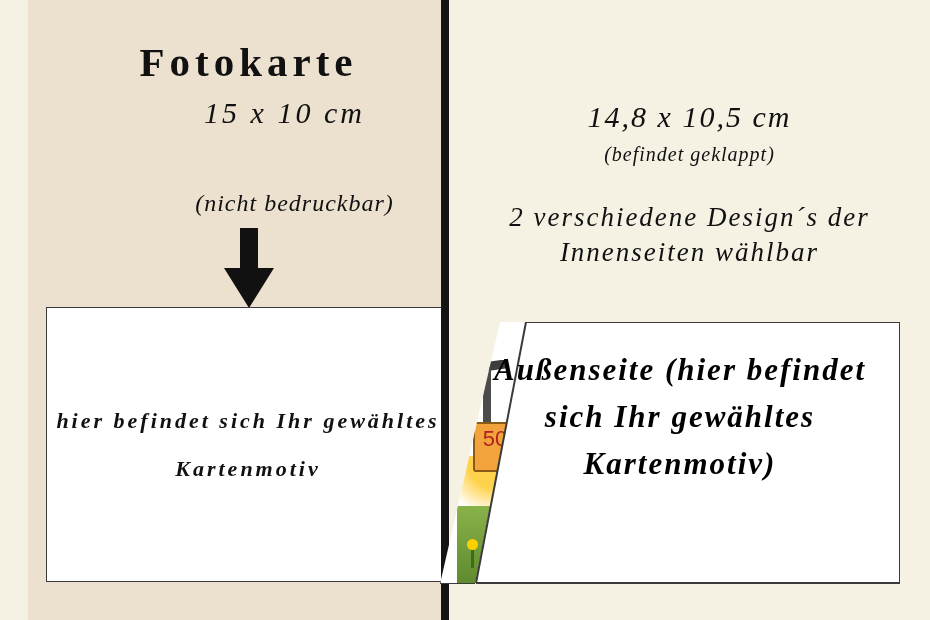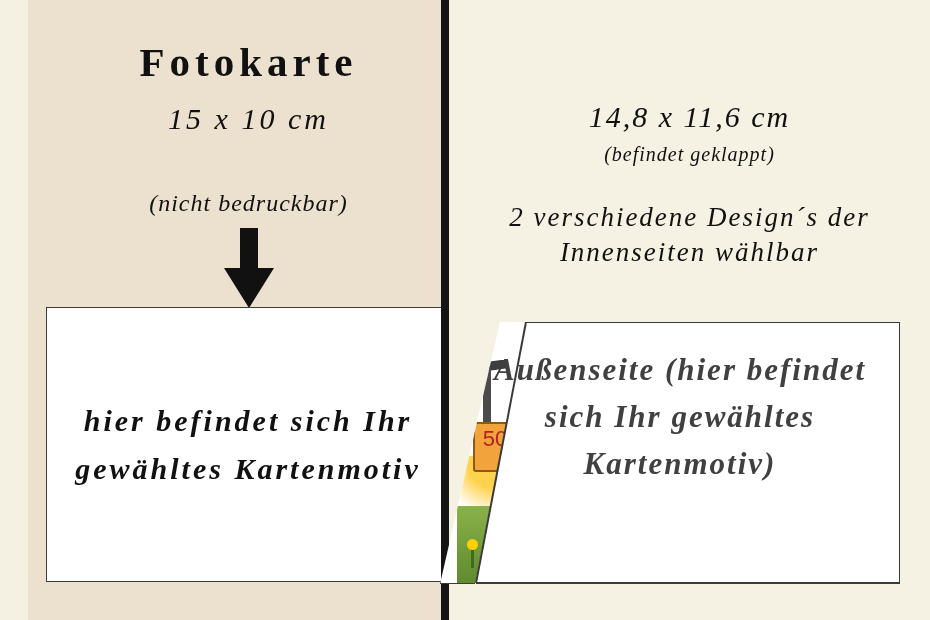--- a/index.html
+++ b/index.html
@@ -64,33 +64,35 @@
   }
 
   .subline {
     position: absolute;
     text-align: center;
     color: #111;
     font-style: italic;
   }
 
   #left-size {
-    left: 0; top: 102px; width: 441px;
+    left: 0; top: 96px; width: 441px;
     font-size: 30px;
     letter-spacing: 3px;
+    padding-left: 36px;
   }
   #left-back {
     left: 0; top: 142px; width: 441px;
     font-size: 30px;
     letter-spacing: 2px;
   }
   #left-note {
     left: 0; top: 190px; width: 441px;
     font-size: 24px;
     letter-spacing: 1px;
+    padding-left: 46px;
   }
 
   #right-size {
     left: 0; top: 100px; width: 481px;
     font-size: 30px;
     letter-spacing: 2px;
   }
   #right-folded {
     left: 0; top: 143px; width: 481px;
     font-size: 20px;
@@ -141,21 +143,21 @@
     border: 1px solid #3a3a3a;
     box-sizing: border-box;
     display: flex;
     align-items: center;
     justify-content: center;
   }
   #left-card-text {
     text-align: center;
     font-style: italic;
     font-weight: bold;
-    font-size: 30px;
+    font-size: 22px;
     line-height: 48px;
     letter-spacing: 3px;
     color: #111;
   }
 
   
   #fold-wrap {
     position: absolute;
     left: 440px;
     top: 322px;
@@ -254,21 +256,21 @@
     position: absolute;
     left: 470px;
     top: 346px;
     width: 420px;
     text-align: center;
     font-style: italic;
     font-weight: bold;
     font-size: 31px;
     line-height: 47px;
     letter-spacing: 2px;
-    color: #404040;
+    color: #000000;
   }
 </style>
 </head>
 <body>
 
 <div id="stage">
 
   <div class="panel" id="panel-left">
     <div class="title" id="left-title">Fotokarte</div>
     <div class="subline" id="left-size">15 x 10 cm</div>
@@ -280,21 +282,21 @@
     </div>
 
     <div id="left-card">
       <div id="left-card-text">hier befindet sich Ihr gewähltes Kartenmotiv</div>
     </div>
   </div>
 
   <div id="divider"></div>
 
   <div class="panel" id="panel-right">
-    <div class="subline" id="right-size">14,8 x 11,6 cm</div>
+    <div class="subline" id="right-size">14,8 x 10,5 cm</div>
     <div class="subline" id="right-folded">(befindet geklappt)</div>
     <div class="subline" id="right-designs">2 verschiedene Design´s der Innenseiten wählbar</div>
   </div>
 
   <div id="fold-wrap">
     <div id="fold-left">
       <div id="motif">
         <div class="sky"></div>
         <div class="rays"></div>
         <div class="grass"></div>

